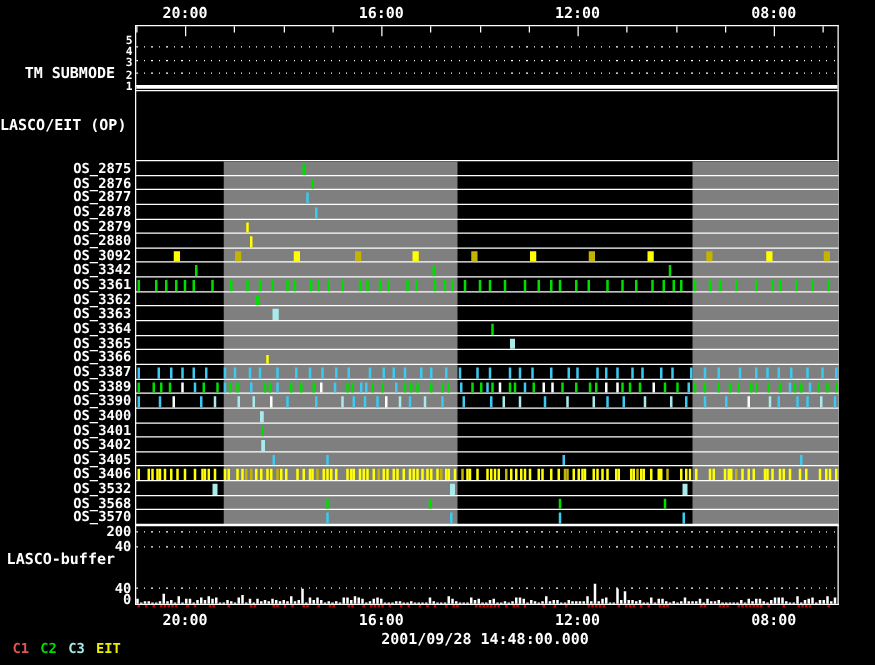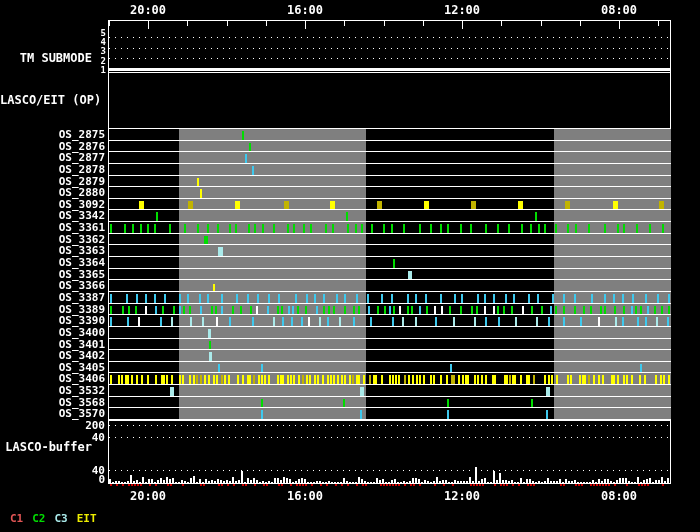--- a/index.html
+++ b/index.html
@@ -28,20 +28,21 @@
   #legend{position:absolute;left:10px;top:512px;display:flex;gap:9px;}
   #legend span{font-size:11px;font-weight:bold;font-family:"DejaVu Sans Mono",monospace;}
 </style>
 </head>
 <body>
 
 <div id="plot">
   <div class="mono lbl12 right" style="left:0;top:52px;width:92px;">TM SUBMODE</div>
   <div class="mono lbl12 right" style="left:0;top:94px;width:100px;">LASCO/EIT (OP)</div>
   <div class="mono lbl12 right" style="left:0;top:441px;width:92px;">LASCO-buffer</div>
+  <div class="mono lbl12 center" style="left:288px;top:505px;width:200px;">2001/09/28 14:48:00.000</div>
   <div id="legend">
       <span style="color: rgb(224, 85, 85);">C1</span>
       <span style="color: rgb(0, 221, 0);">C2</span>
       <span style="color: rgb(170, 234, 234);">C3</span>
       <span style="color: rgb(238, 238, 0);">EIT</span>
     </div>
 <div style="position: absolute; left: 108px; top: 20px; width: 563px; height: 1px; background: rgb(255, 255, 255);"></div>
     <div style="position: absolute; left: 108px; top: 20px; width: 1px; height: 464px; background: rgb(255, 255, 255);"></div>
     <div style="position: absolute; left: 670px; top: 20px; width: 1px; height: 464px; background: rgb(255, 255, 255);"></div>
     <div style="position: absolute; left: 108px; top: 72px; width: 563px; height: 1px; background: rgb(255, 255, 255);"></div>

